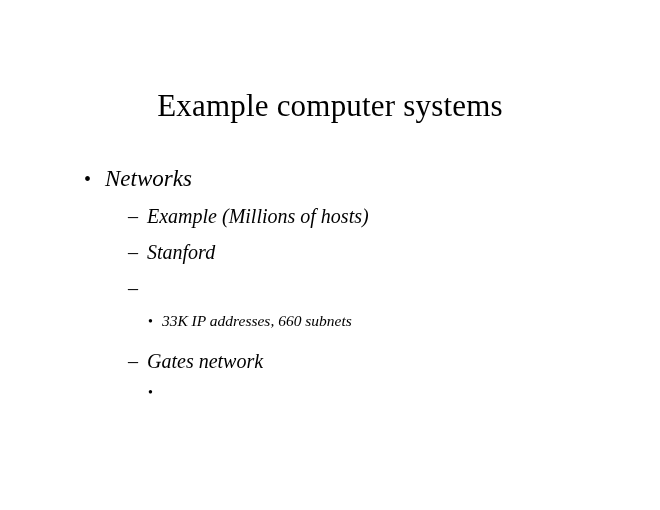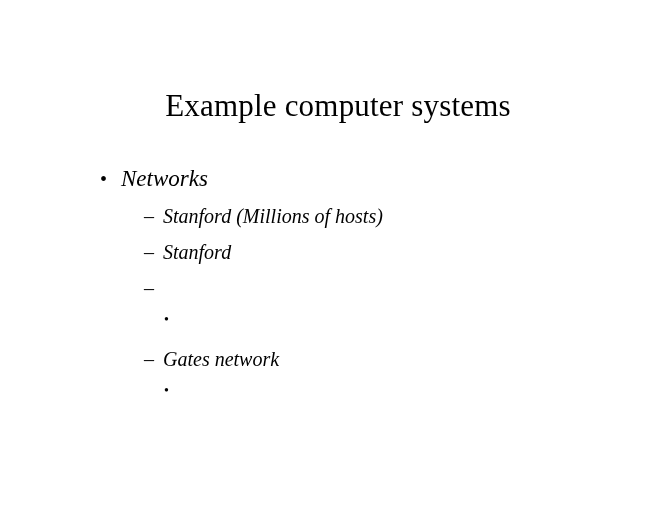--- a/index.html
+++ b/index.html
@@ -13,21 +13,20 @@
     overflow: hidden;
     font-family: "Liberation Serif", "DejaVu Serif", serif;
     color: #000000;
   }
   .slide {
     position: relative;
     width: 660px;
     height: 510px;
     background: #ffffff;
     box-sizing: border-box;
-    padding-left: 16px;
   }
   .slide-title {
     text-align: center;
     font-size: 31px;
     font-weight: 400;
     padding-top: 88px;
     letter-spacing: 0.2px;
   }
   .bullet-line {
     display: flex;
@@ -74,34 +73,35 @@
 
   <div class="slide-title">Example computer systems</div>
 
   <div class="bullet-line lvl1">
     <span class="marker">•</span>
     <span class="text">Networks</span>
   </div>
 
   <div class="bullet-line lvl2">
     <span class="marker">–</span>
-    <span class="text">Stanford (Millions of hosts)</span>
+    <span class="text">Example (Millions of hosts)</span>
   </div>
 
   <div class="bullet-line lvl2">
     <span class="marker">–</span>
     <span class="text">Stanford</span>
   </div>
 
   <div class="bullet-line lvl2">
     <span class="marker">–</span>
   </div>
 
   <div class="bullet-line lvl3">
     <span class="marker">•</span>
+    <span class="text">33K IP addresses, 660 subnets</span>
   </div>
 
   <div class="bullet-line lvl2 gap-before">
     <span class="marker">–</span>
     <span class="text">Gates network</span>
   </div>
 
   <div class="bullet-line lvl3">
     <span class="marker">•</span>
   </div>

